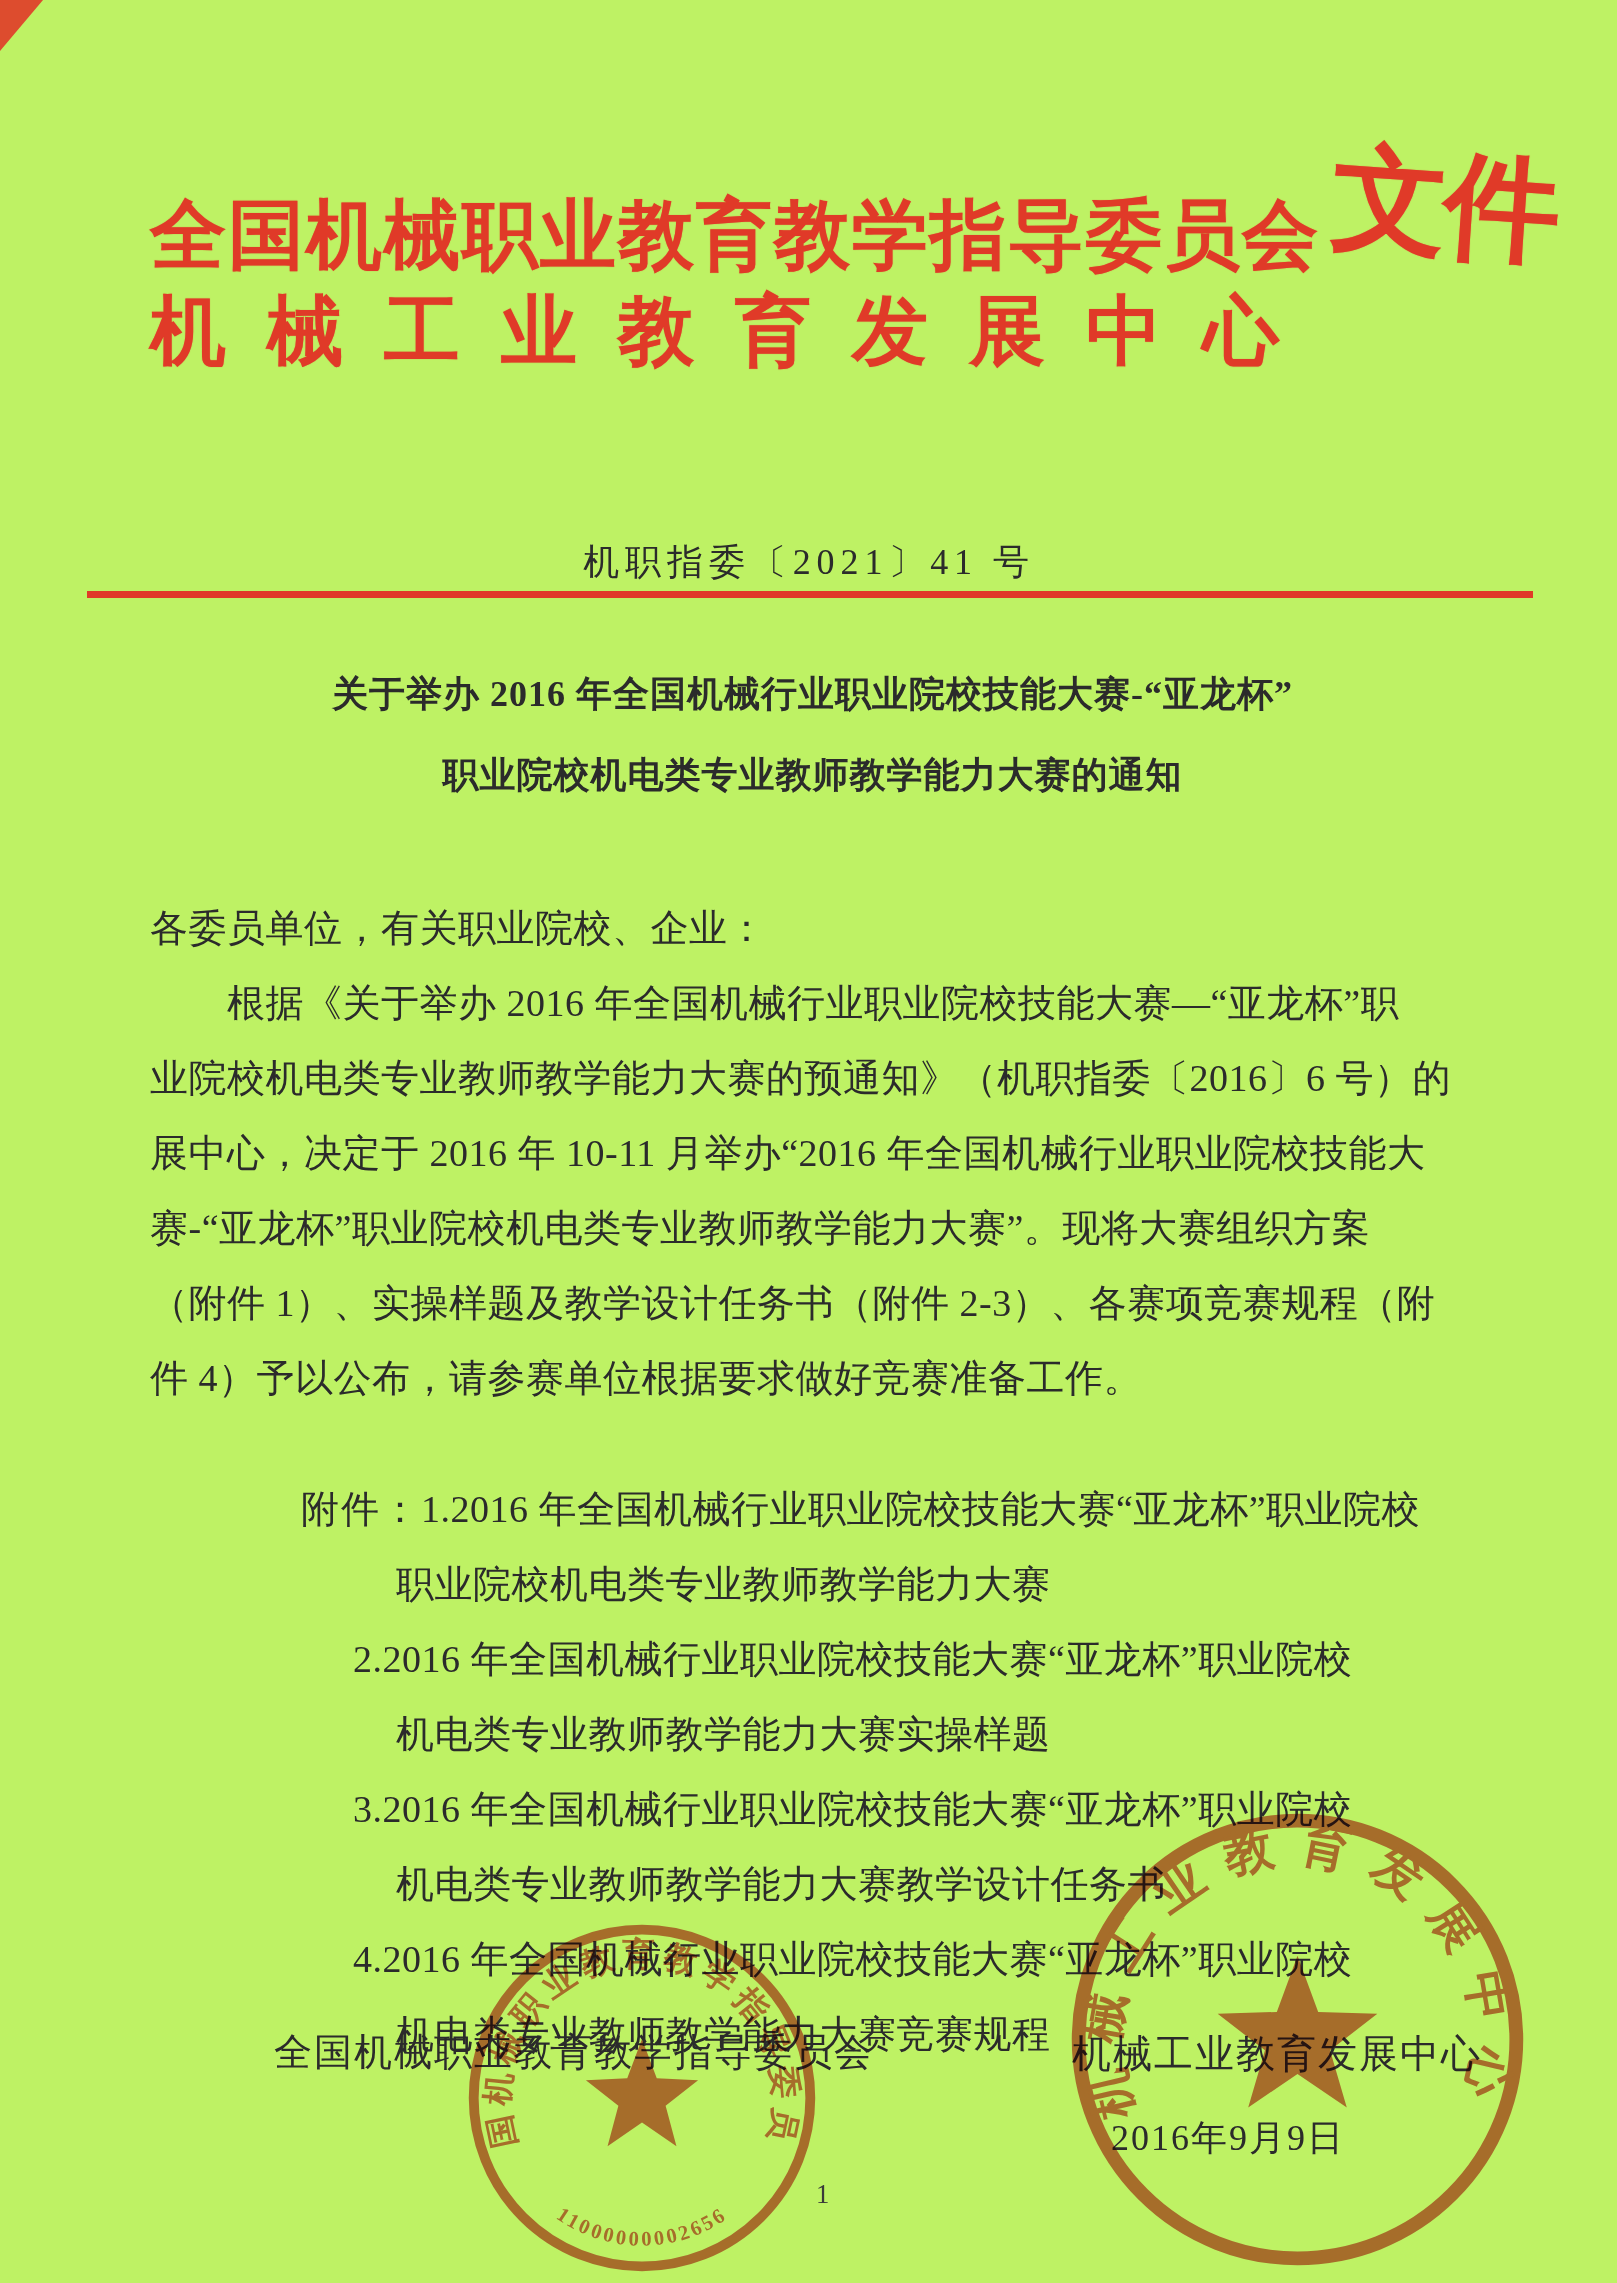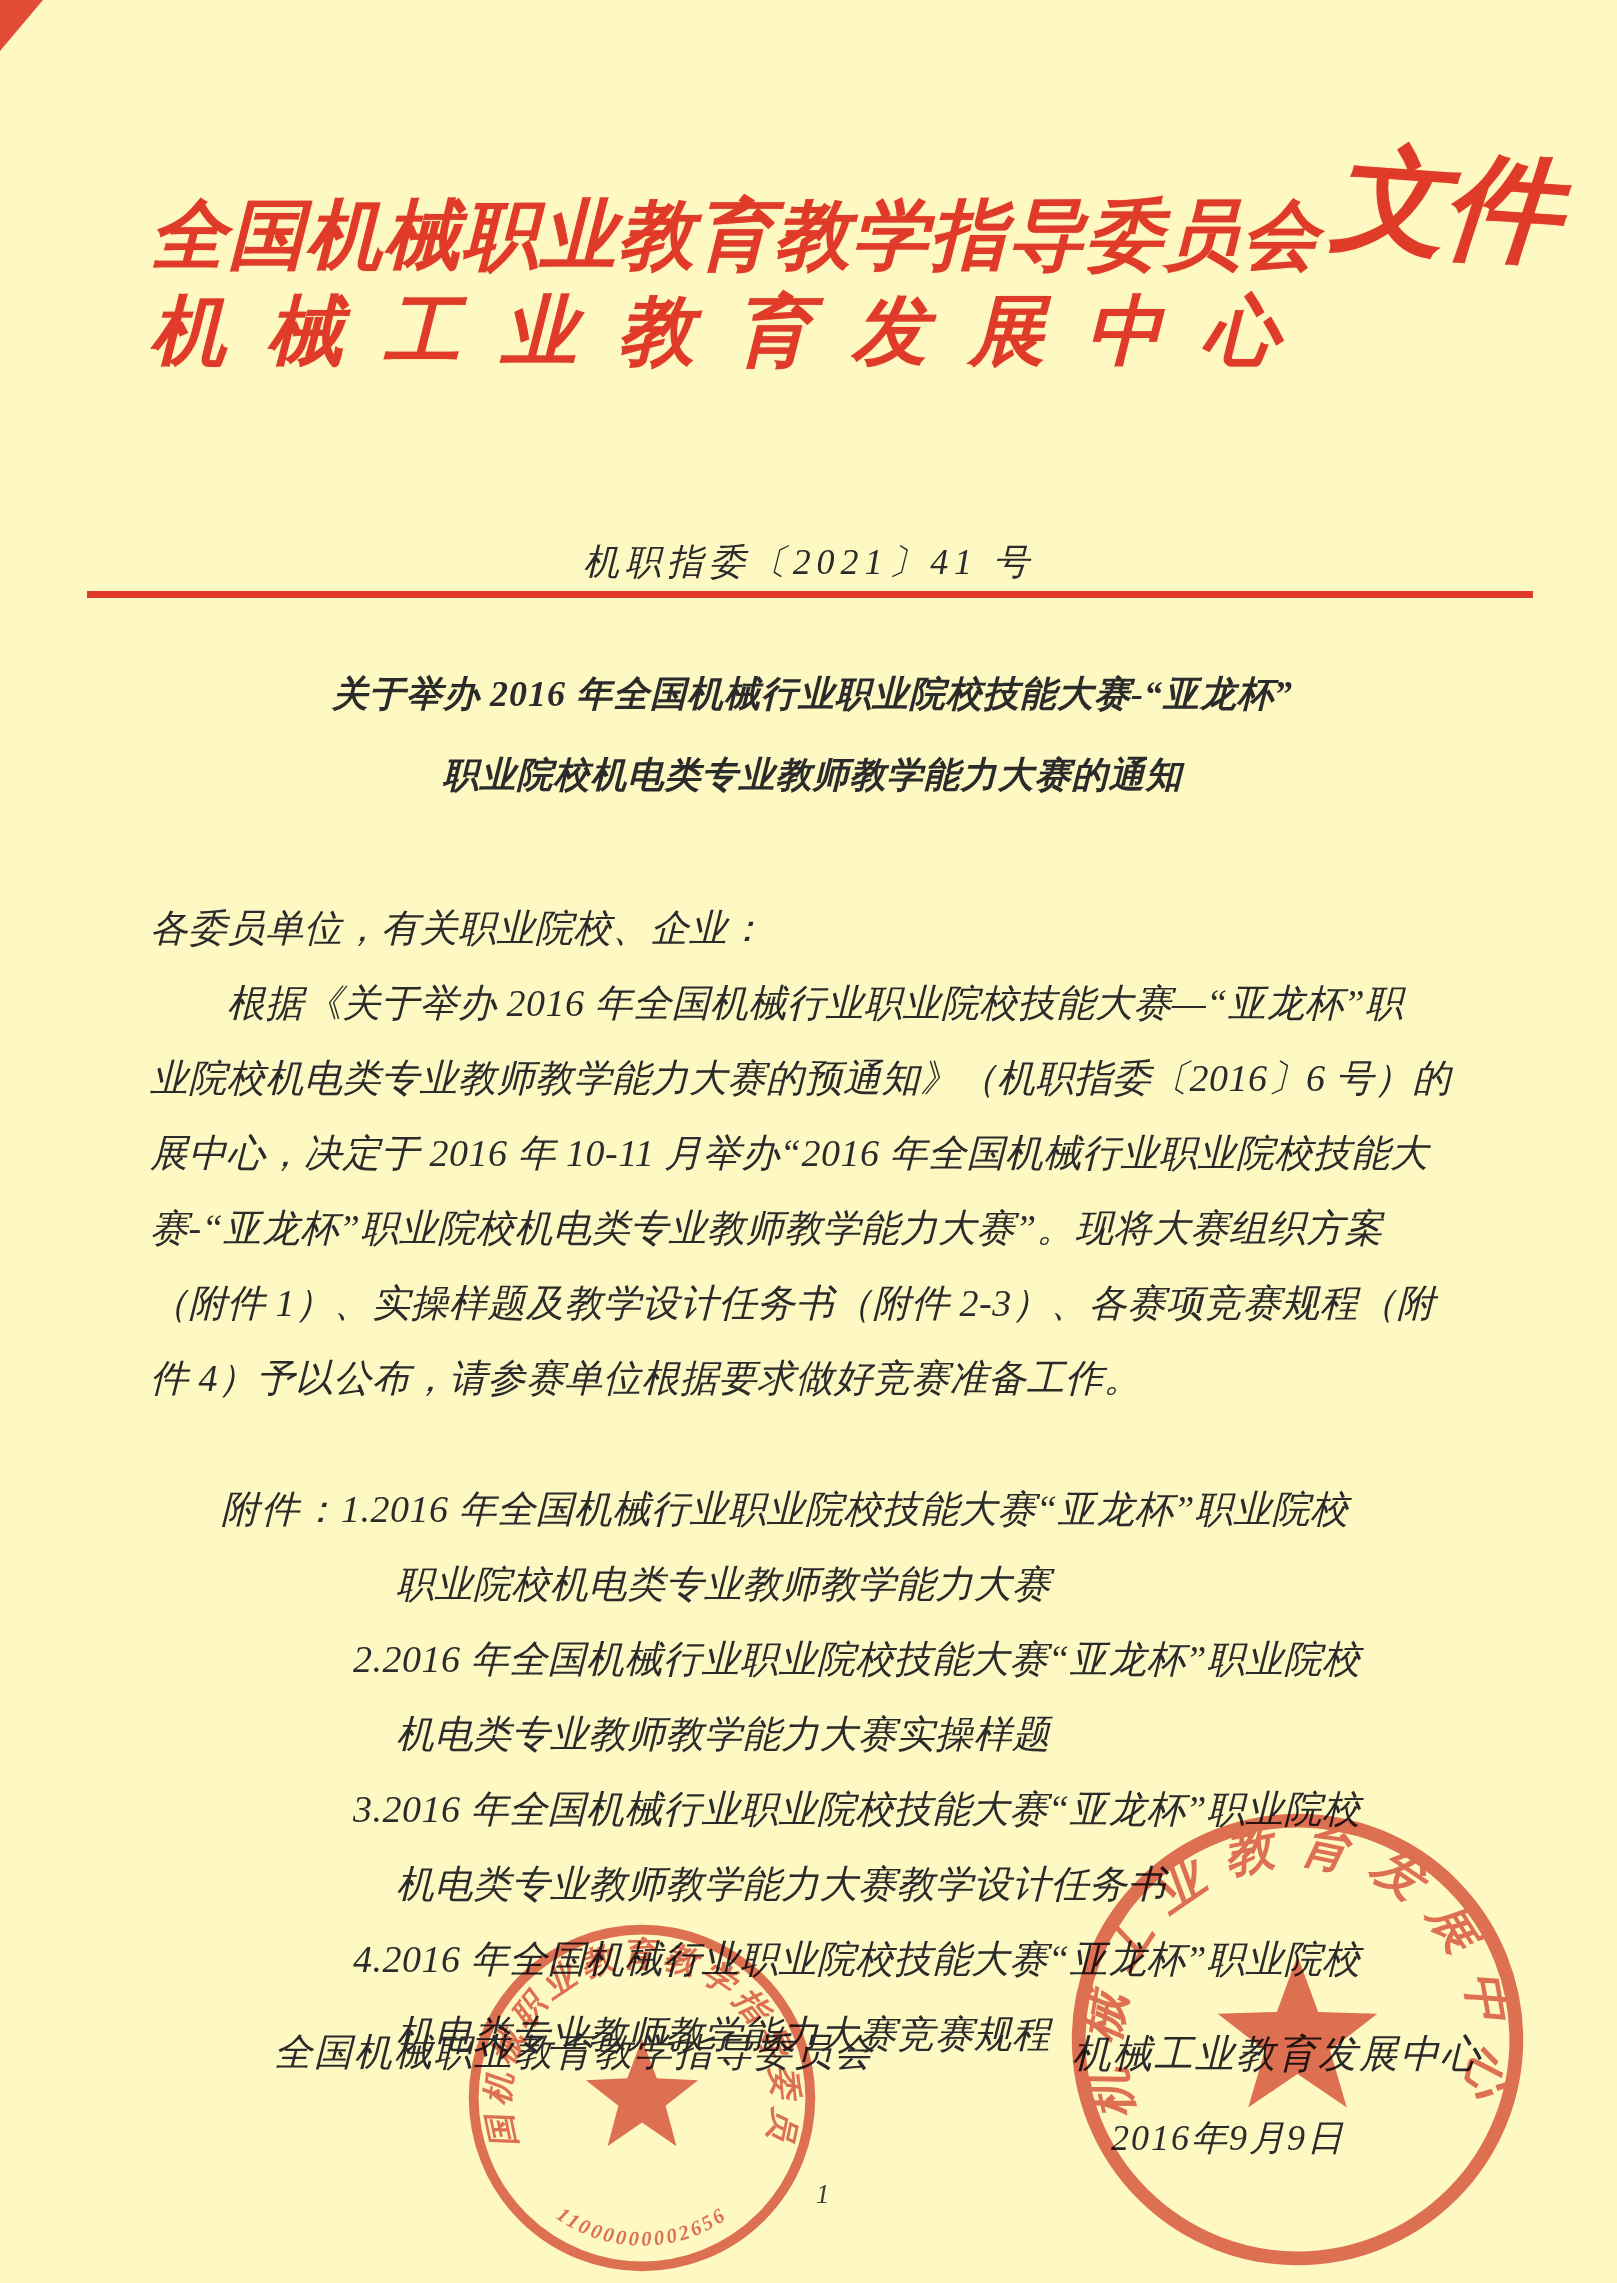--- a/index.html
+++ b/index.html
@@ -4,21 +4,21 @@
 <style>
   :root{
     --red:#e03a28;
     --seal-red:#d8544a;
     --ink:#2b2b2b;
   }
   *{margin:0;padding:0;box-sizing:border-box;}
   body{background:#888;font-family:"Liberation Serif","DejaVu Serif",serif;}
   .page{
     position:relative;width:1617px;height:2283px;margin:0 auto;
-    background:#fef9c3;overflow:hidden;color:var(--ink);font-style:italic;
+    background:#bef264;overflow:hidden;color:var(--ink);
   }
   
   .corner-mark{
     position:absolute;left:0;top:0;width:0;height:0;
     border-top:51px solid var(--red);
     border-right:43px solid transparent;
     opacity:.9;
   }
   
   .masthead{position:absolute;left:150px;top:193px;width:1187px;color:var(--red);}
@@ -54,21 +54,21 @@
     position:absolute;left:150px;top:891px;width:1350px;
     font-size:38px;line-height:75px;letter-spacing:0.5px;
   }
   .body-line{white-space:nowrap;}
   .body-line.indent{text-indent:77px;}
   
   .att-block{
     position:absolute;left:150px;top:1472px;width:1350px;
     font-size:38px;line-height:75px;letter-spacing:0.5px;
   }
-  .att-first{padding-left:71px;white-space:nowrap;}
+  .att-first{padding-left:71px;white-space:nowrap;text-align:center;}
   .att-label{letter-spacing:2px;}
   .att-num{padding-left:203px;white-space:nowrap;}
   .att-cont{padding-left:246px;white-space:nowrap;}
   
   .sig-left{
     position:absolute;left:274px;top:2027px;font-size:38px;letter-spacing:2px;white-space:nowrap;
   }
   .sig-right{
     position:absolute;left:1072px;top:2027px;font-size:39px;letter-spacing:2px;white-space:nowrap;
   }

